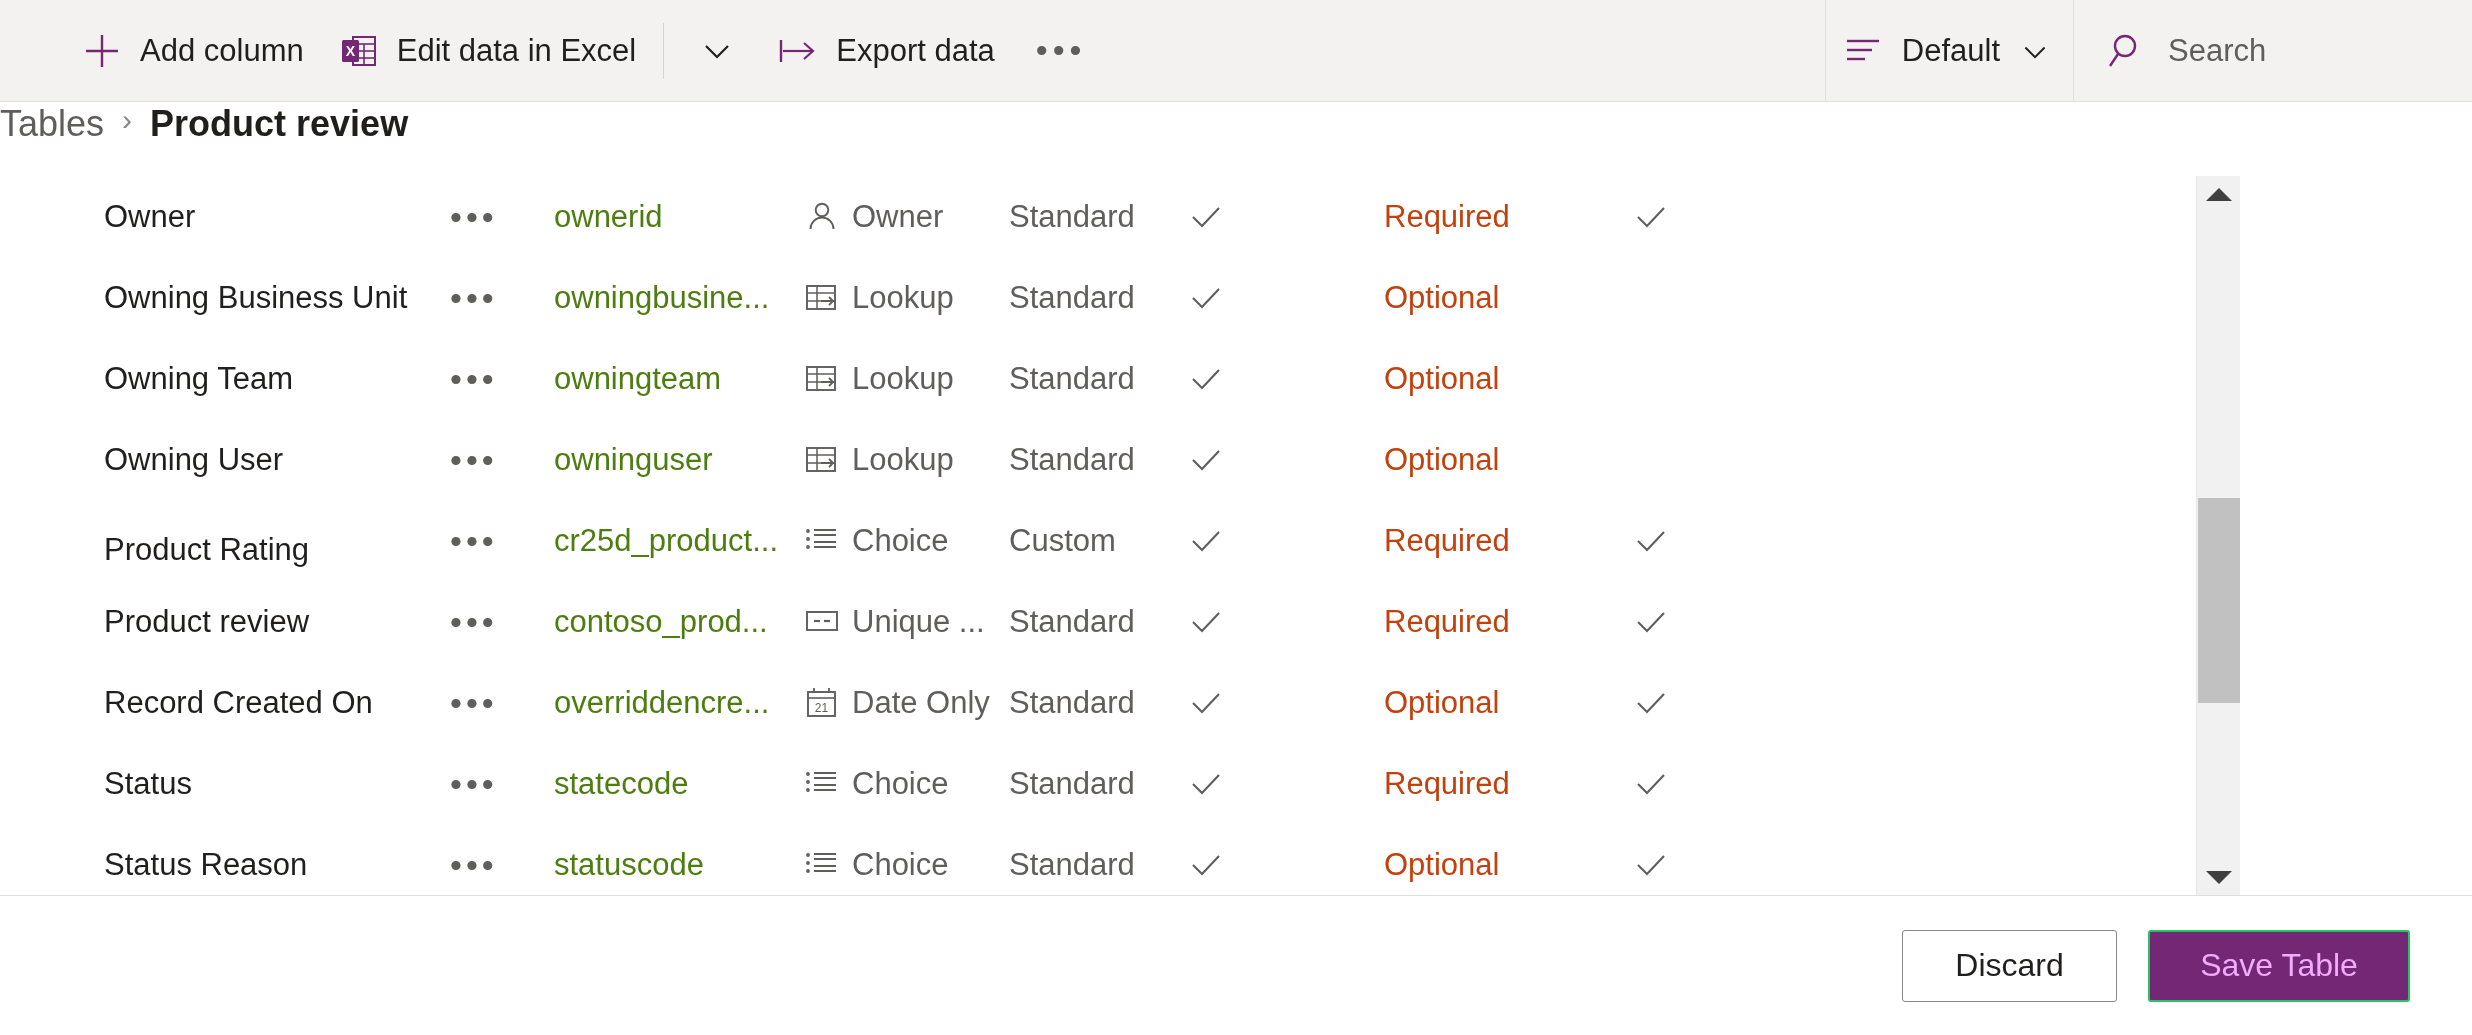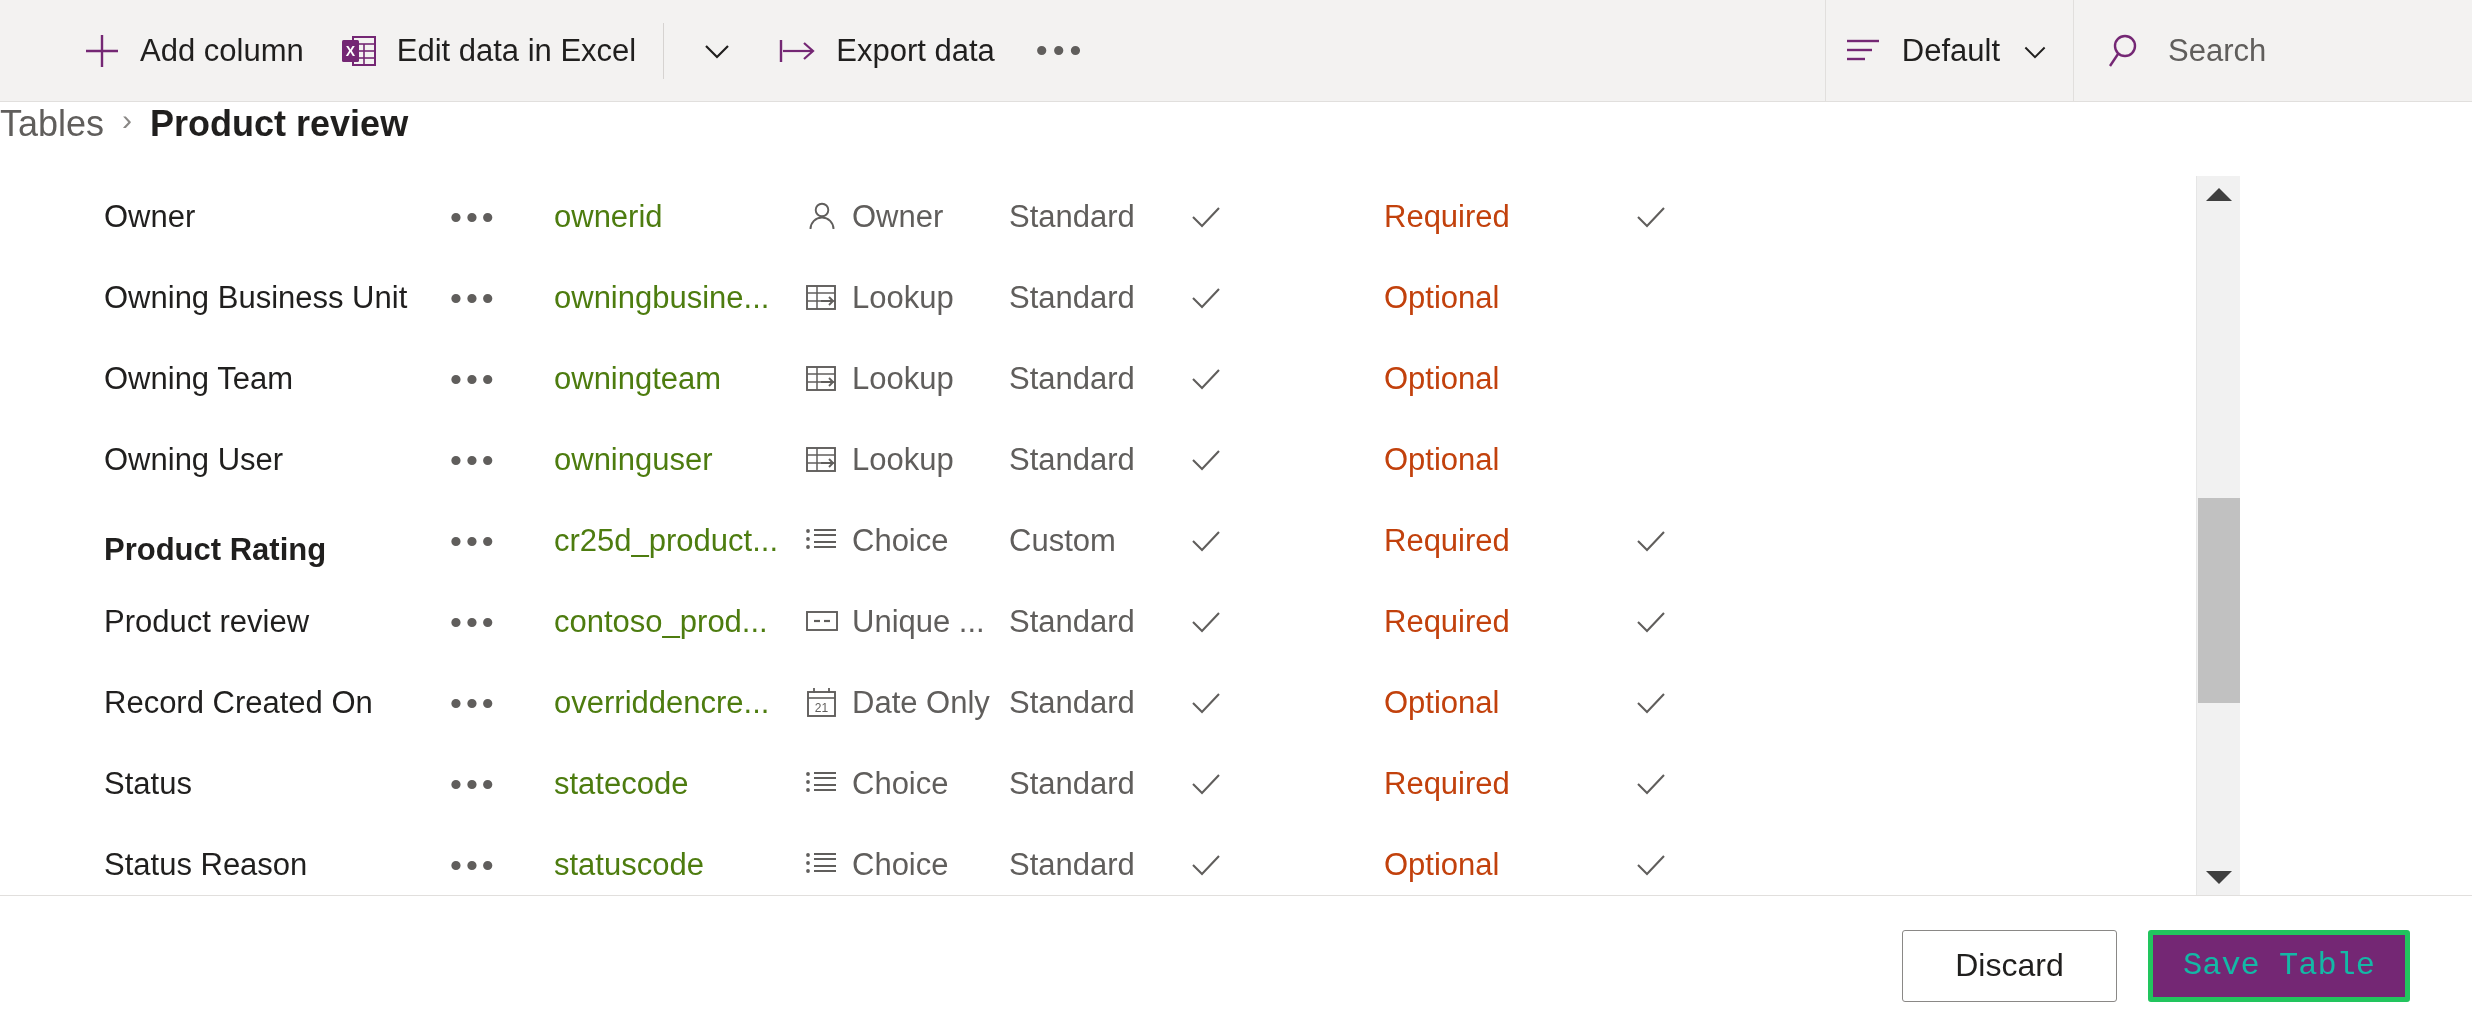--- a/index.html
+++ b/index.html
@@ -163,21 +163,21 @@
 
   .c-display {
     width: 450px;
     padding-left: 104px;
     box-sizing: border-box;
     color: #201f1e;
     overflow: hidden;
     white-space: nowrap;
     text-overflow: ellipsis;
   }
-  .row.modified .c-display { font-weight: 700; margin-top: 19px; }
+  .row.modified .c-display { font-weight: 400; margin-top: 19px; }
 
   .c-menu {
     width: 104px;
     display: flex;
     align-items: center;
     justify-content: flex-start;
     color: #605e5c;
     font-size: 34px;
     letter-spacing: 4px;
     line-height: 0.4;
@@ -305,24 +305,23 @@
     box-sizing: border-box;
   }
   .btn-secondary {
     background: #ffffff;
     color: #201f1e;
     border: 1px solid #8a8886;
     margin-right: 31px;
   }
   .btn-primary {
     background: #742774;
-    color: #14b8a6;
-    border: 5px solid #22c55e;
+    color: #f0abfc;
+    border: 2px solid #22c55e;
     min-width: 262px;
-    font-family: Liberation Mono, monospace;
   }
 
   svg { display: block; }
 </style>
 </head>
 <body>
 
 <div id="app">
 
   <div class="commandbar">

